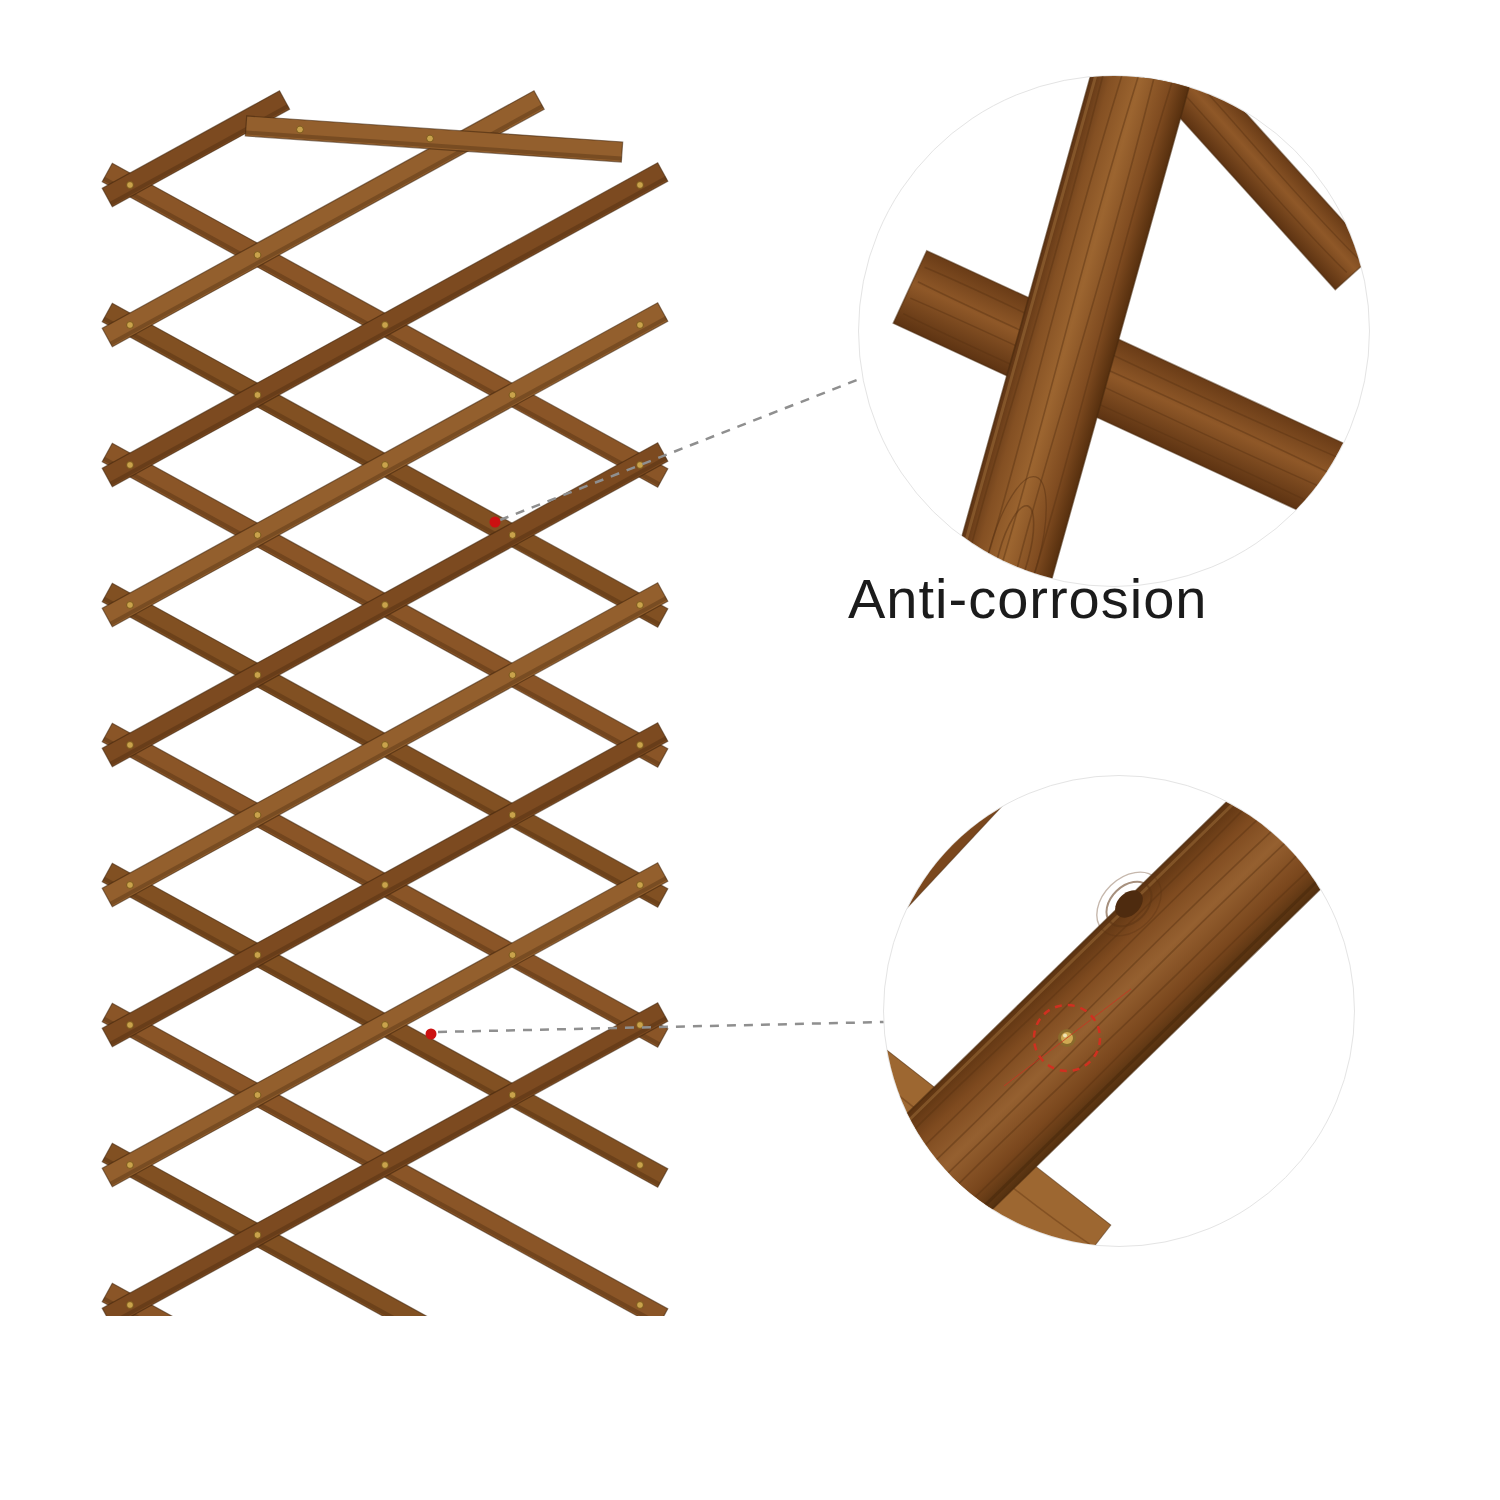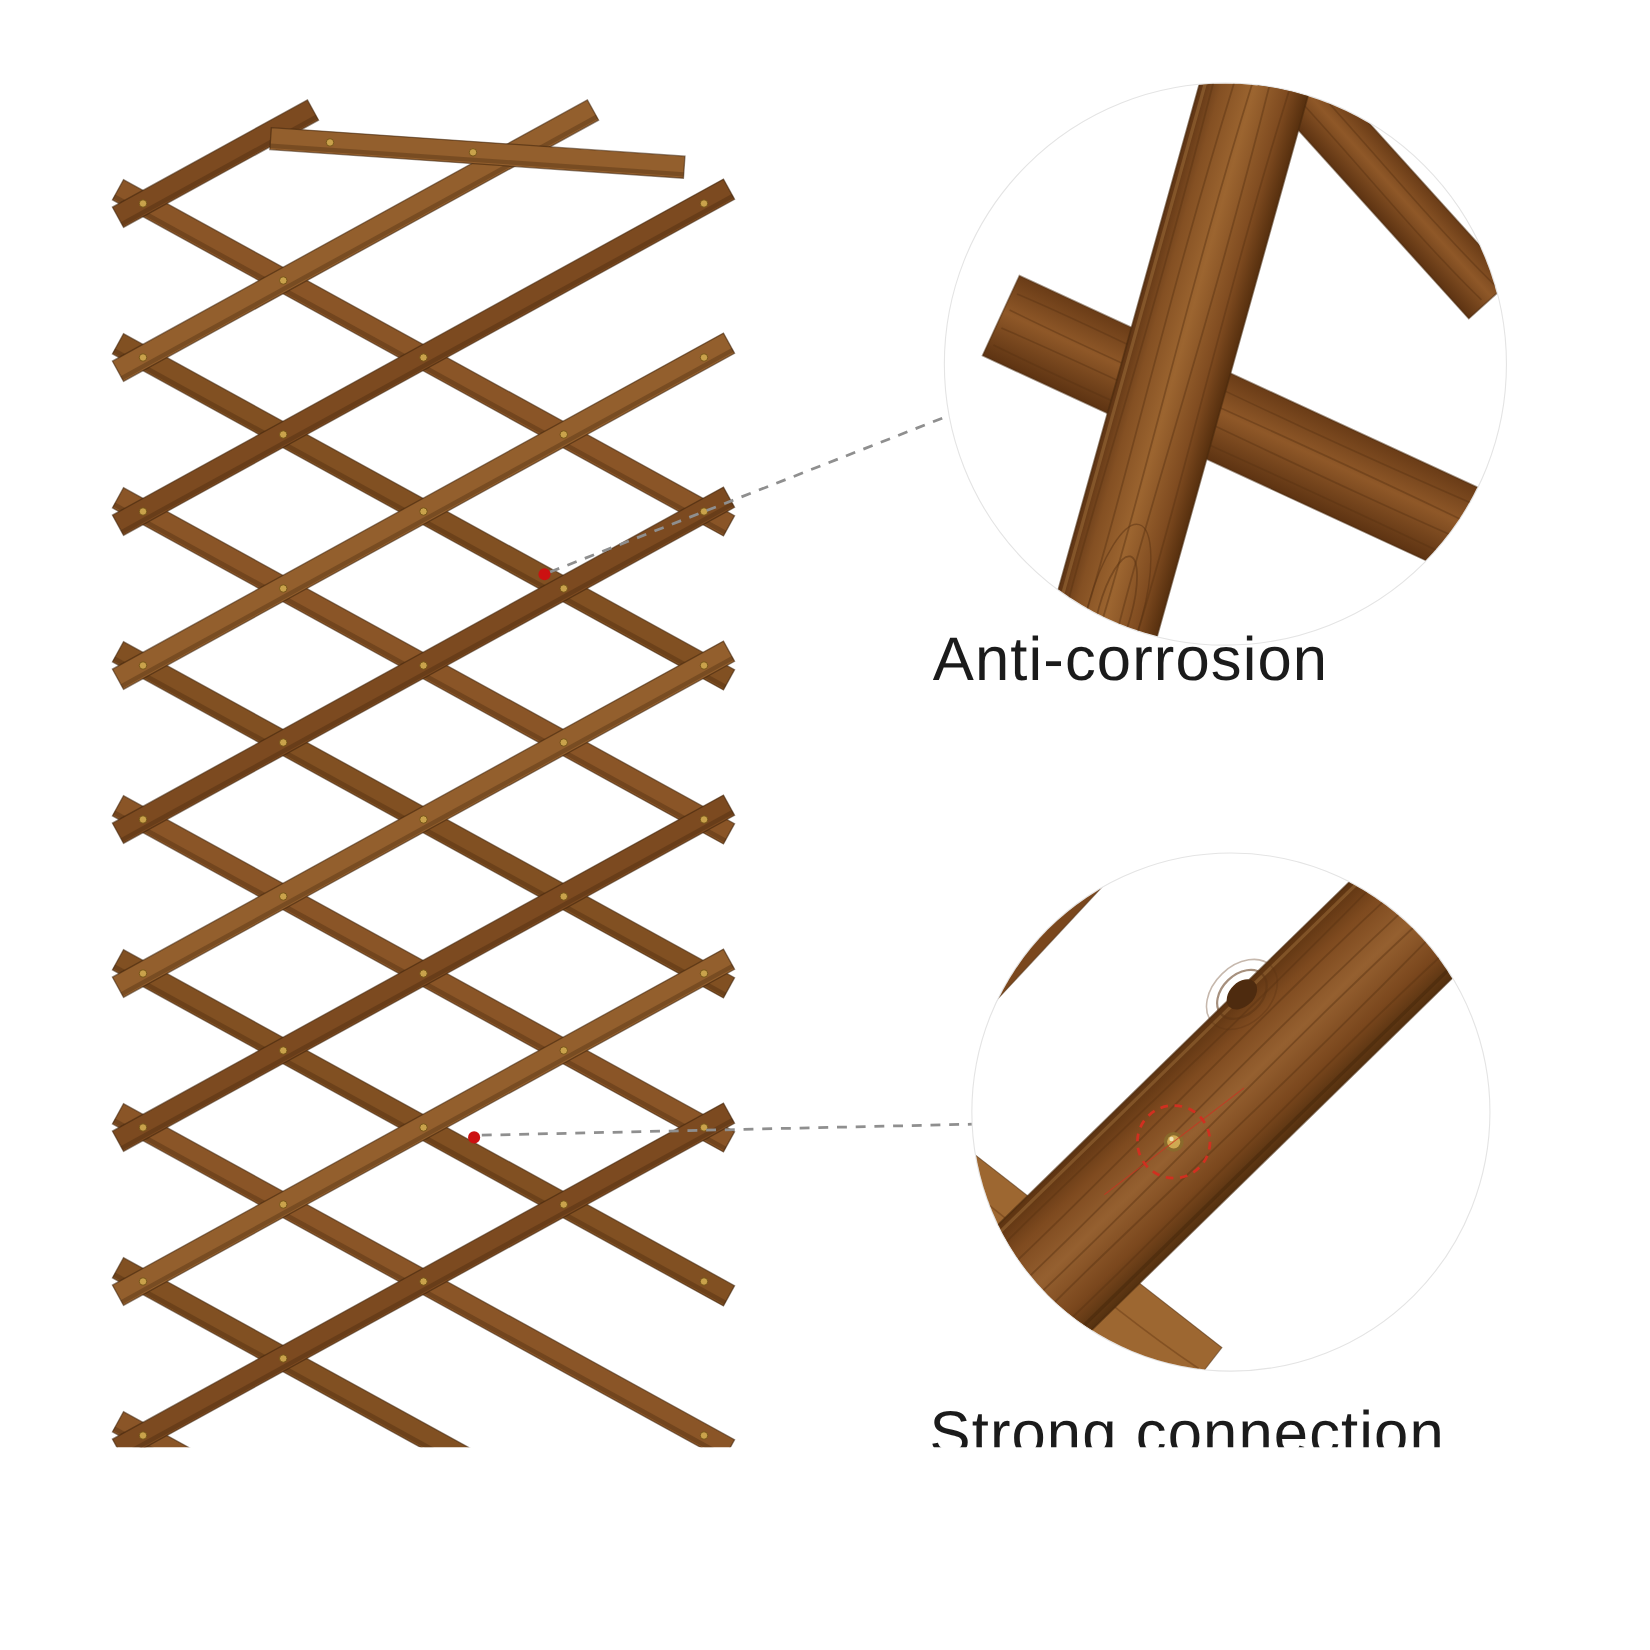--- a/index.html
+++ b/index.html
@@ -209,17 +209,14 @@
       <g>
         <line x1="120" y1="310" x2="247" y2="213" stroke="#d03020" stroke-width="1" opacity="0.75"></line>
         <circle cx="183" cy="262" r="33" fill="none" stroke="#d03020" stroke-width="2.5" stroke-dasharray="7 6"></circle>
       </g>
     </svg>
   </div>
 
   <div class="caption caption-top">
     <div>Anti-corrosion</div>
   </div>
-  <div class="caption caption-bottom">
-    <div>Strong connection</div>
-  </div>
 
 </div>
 
 </body></html>

